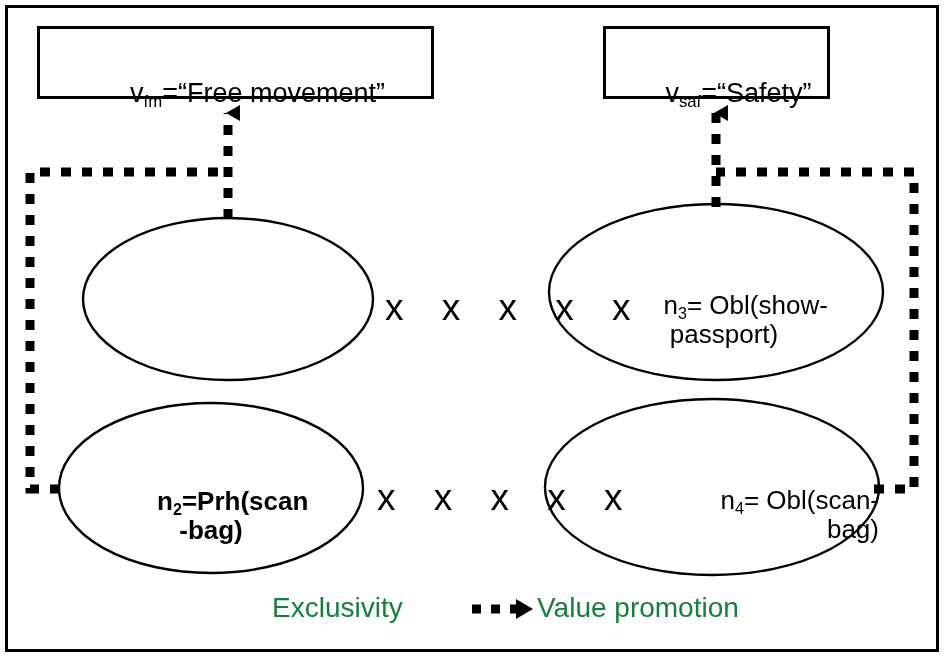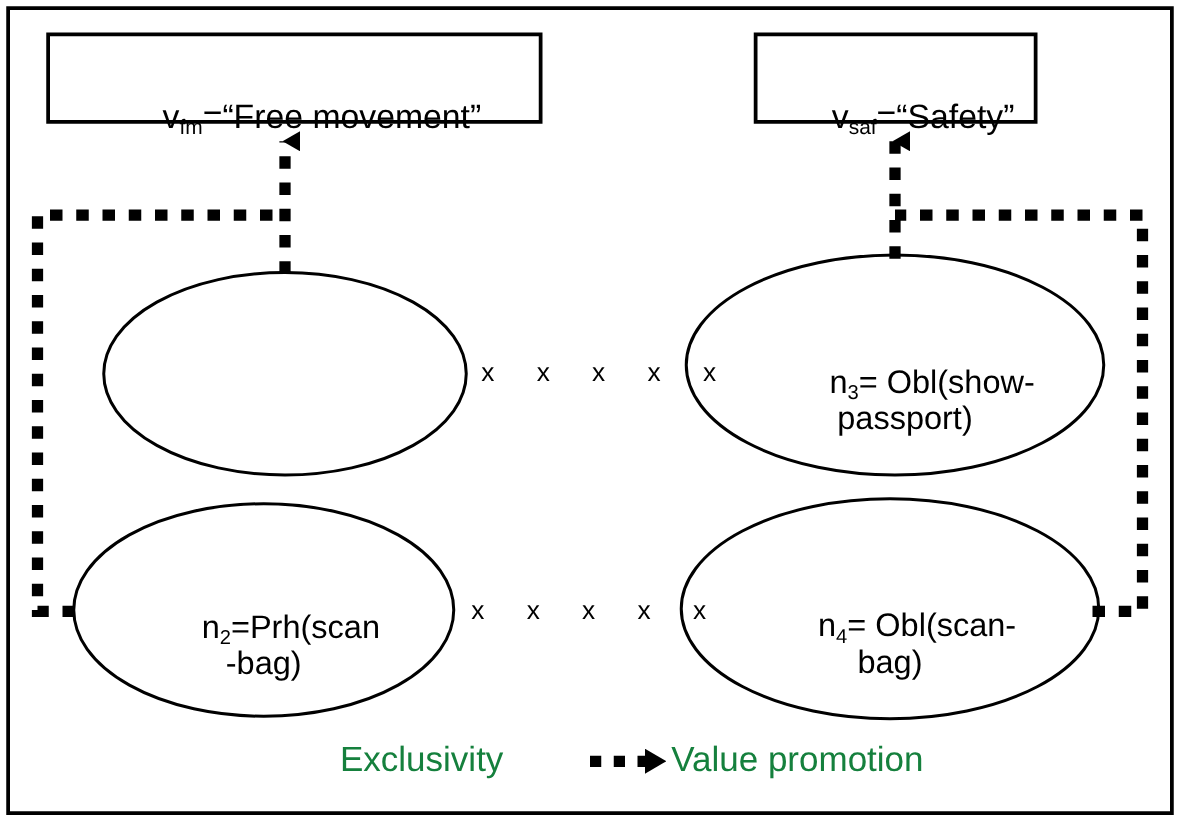--- a/index.html
+++ b/index.html
@@ -41,21 +41,21 @@
     font-family: "Liberation Sans", sans-serif;
   }
   .value-box-label {
     font-size: 27px;
   }
   .ellipse-label {
     font-size: 26px;
   }
   .excl-marks {
     position: absolute;
-    font-size: 21px;
+    font-size: 37px;
     letter-spacing: 14px;
     color: #000000;
     font-family: "Liberation Sans", sans-serif;
     text-align: center;
   }
   .legend-text {
     position: absolute;
     font-size: 28px;
     color: #15803d;
     white-space: pre;
@@ -119,25 +119,25 @@
 
     <div class="node-label value-box-label" style="left:604px; top:48px; width:224px;">
       <span>v</span><sub>saf</sub><span>=</span><span>“Safety”</span>
     </div>
 
 
     <div class="node-label ellipse-label" style="left:557px; top:262px; width:334px;">
       <span>n</span><sub>3</sub><span>= </span><span>Obl(show-</span><br><span>passport)</span>
     </div>
 
-    <div class="node-label ellipse-label" style="left:59px; top:458px; width:304px;">
+    <div class="node-label ellipse-label" style="left:59px; top:458px; width:304px;font-weight:bold;">
       <span>n</span><sub>2</sub><span>=</span><span>Prh(scan</span><br><span>-bag)</span>
     </div>
 
-    <div class="node-label ellipse-label" style="left:545px; top:457px; width:334px;">
+    <div class="node-label ellipse-label" style="left:545px; top:457px; width:334px;text-align:right;">
       <span>n</span><sub>4</sub><span>= </span><span>Obl(scan-</span><br><span>bag)</span>
     </div>
 
     <div class="excl-marks" style="left:385px; top:287px;">x x x x x</div>
 
     <div class="excl-marks" style="left:377px; top:477px;">x x x x x</div>
 
 
     <div class="legend-text" style="left:272px; top:592px;">Exclusivity</div>
 

